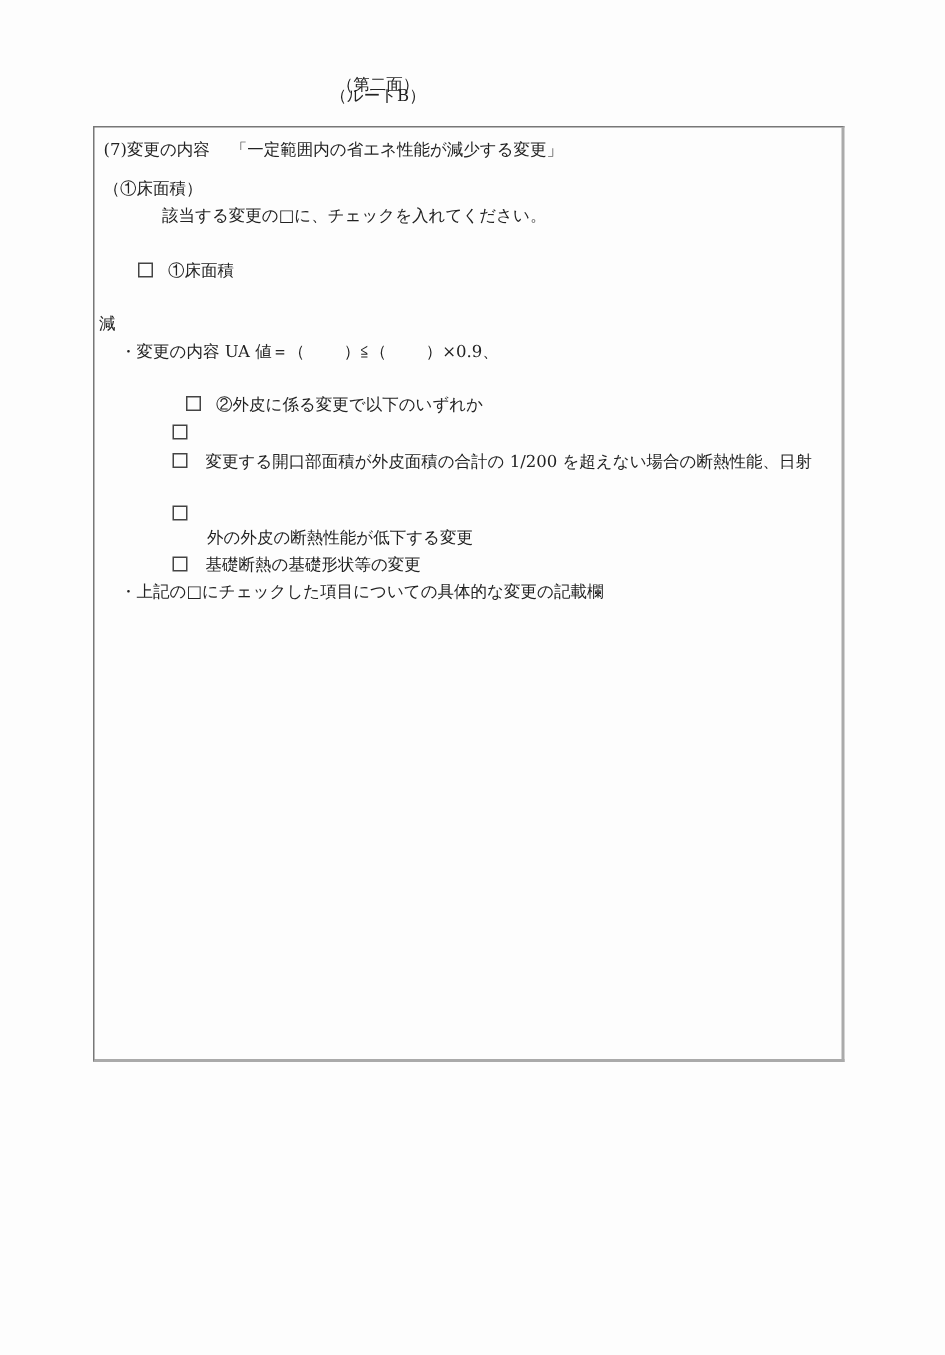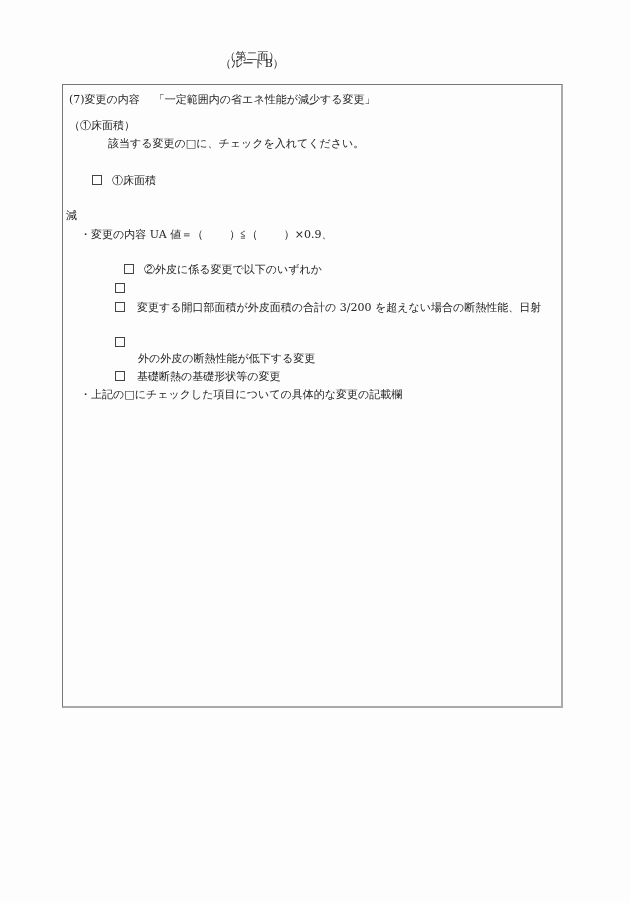--- a/index.html
+++ b/index.html
@@ -46,21 +46,21 @@
 
   <div class="line" style="left:29px; top:178px;margin-left:32px;">
     <span class="cb"></span><span class="gap" style="width:10px"></span><span>②外皮に係る変更で以下のいずれか</span>
   </div>
 
   <div class="line" style="left:52px; top:197px;">
     <span class="cb"></span><span class="gap" style="width:12px"></span>
   </div>
 
   <div class="line" style="left:52px; top:216px;">
-    <span class="cb"></span><span class="gap" style="width:12px"></span><span>変更する開口部面積が外皮面積の合計の 3/200 を超えない場合の断熱性能、日射</span>
+    <span class="cb"></span><span class="gap" style="width:12px"></span><span>変更する開口部面積が外皮面積の合計の 1/200 を超えない場合の断熱性能、日射</span>
   </div>
 
   <div class="line" style="left:52px; top:251px;">
     <span class="cb"></span><span class="gap" style="width:12px"></span>
   </div>
   <div class="line" style="left:52px; top:285px;">
     <span class="cb"></span><span class="gap" style="width:12px"></span><span>基礎断熱の基礎形状等の変更</span>
   </div>
 
   <div class="line" style="left:75px; top:267px;">外の外皮の断熱性能が低下する変更</div>

